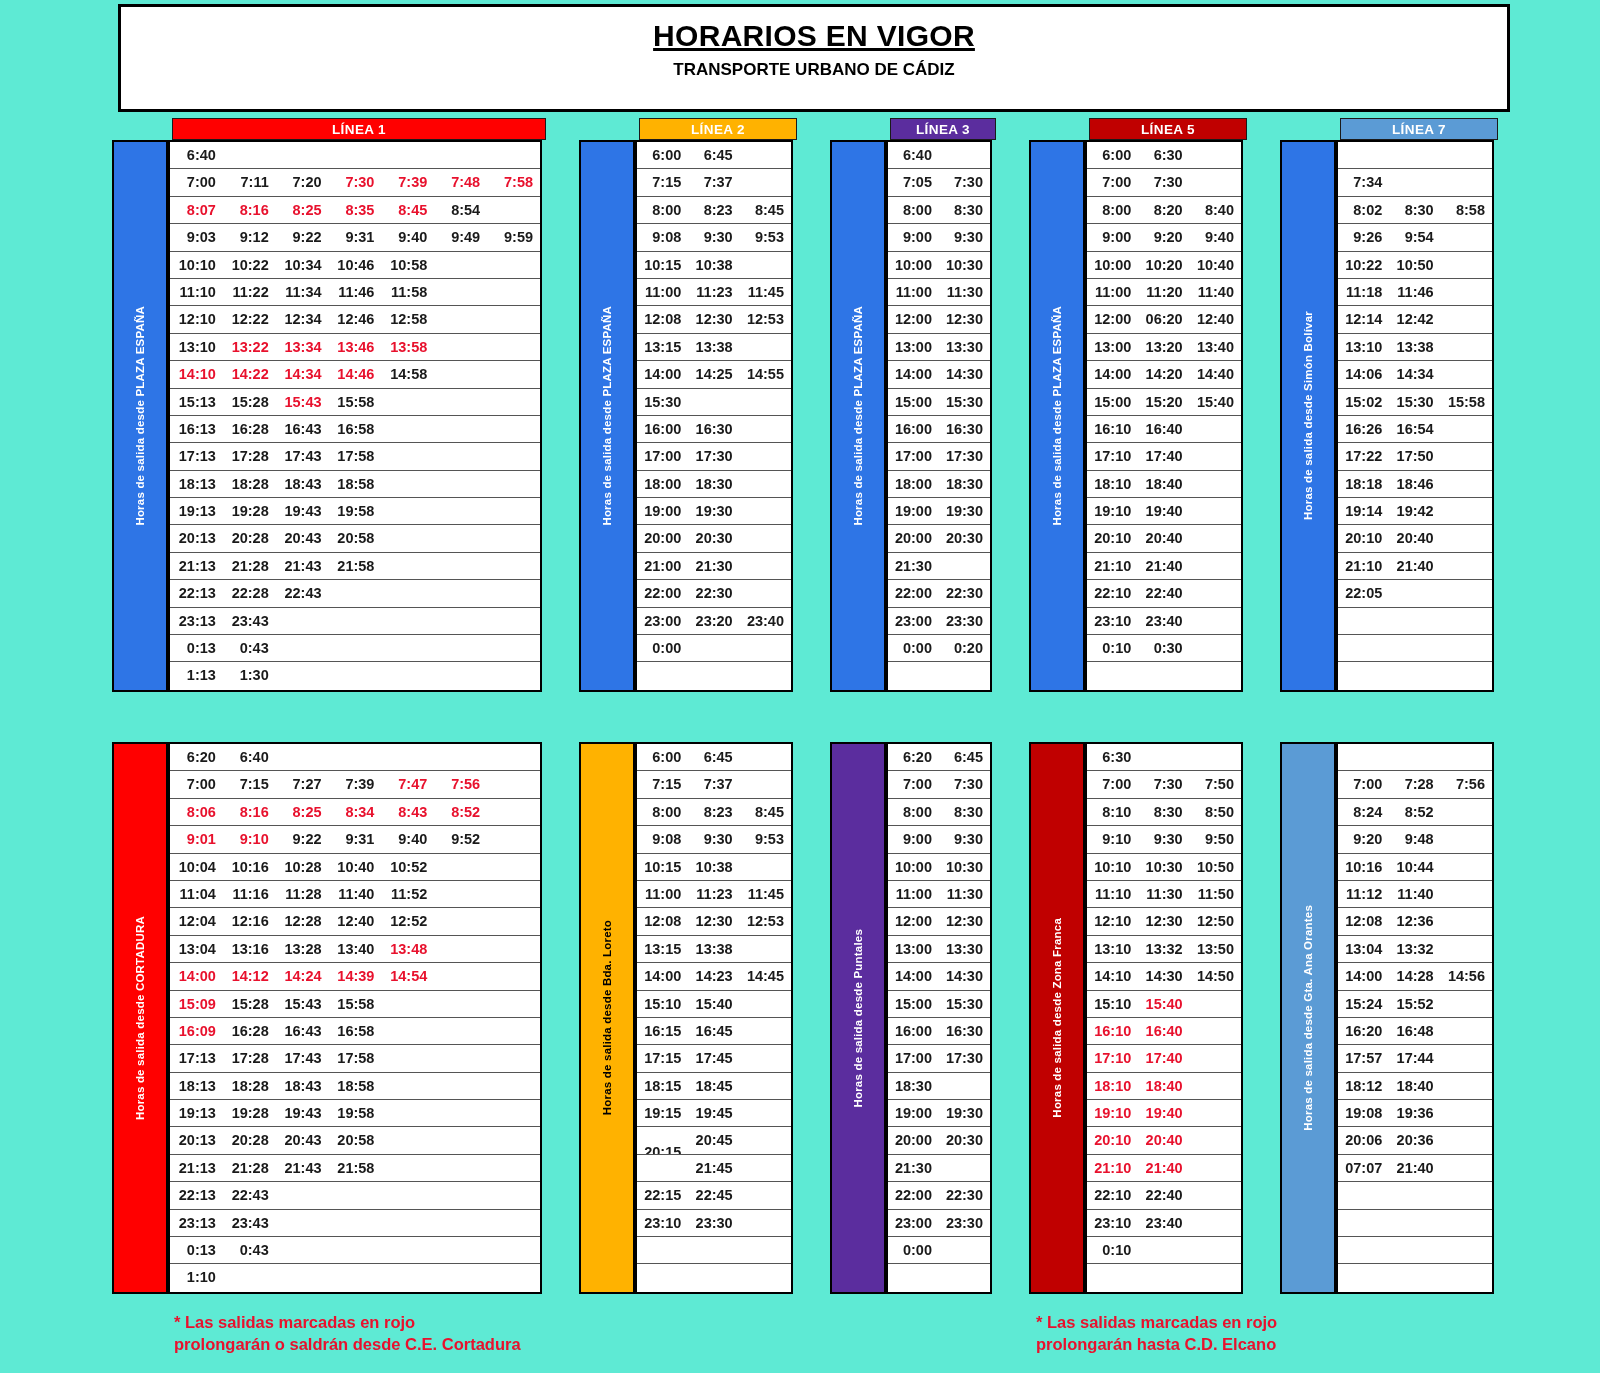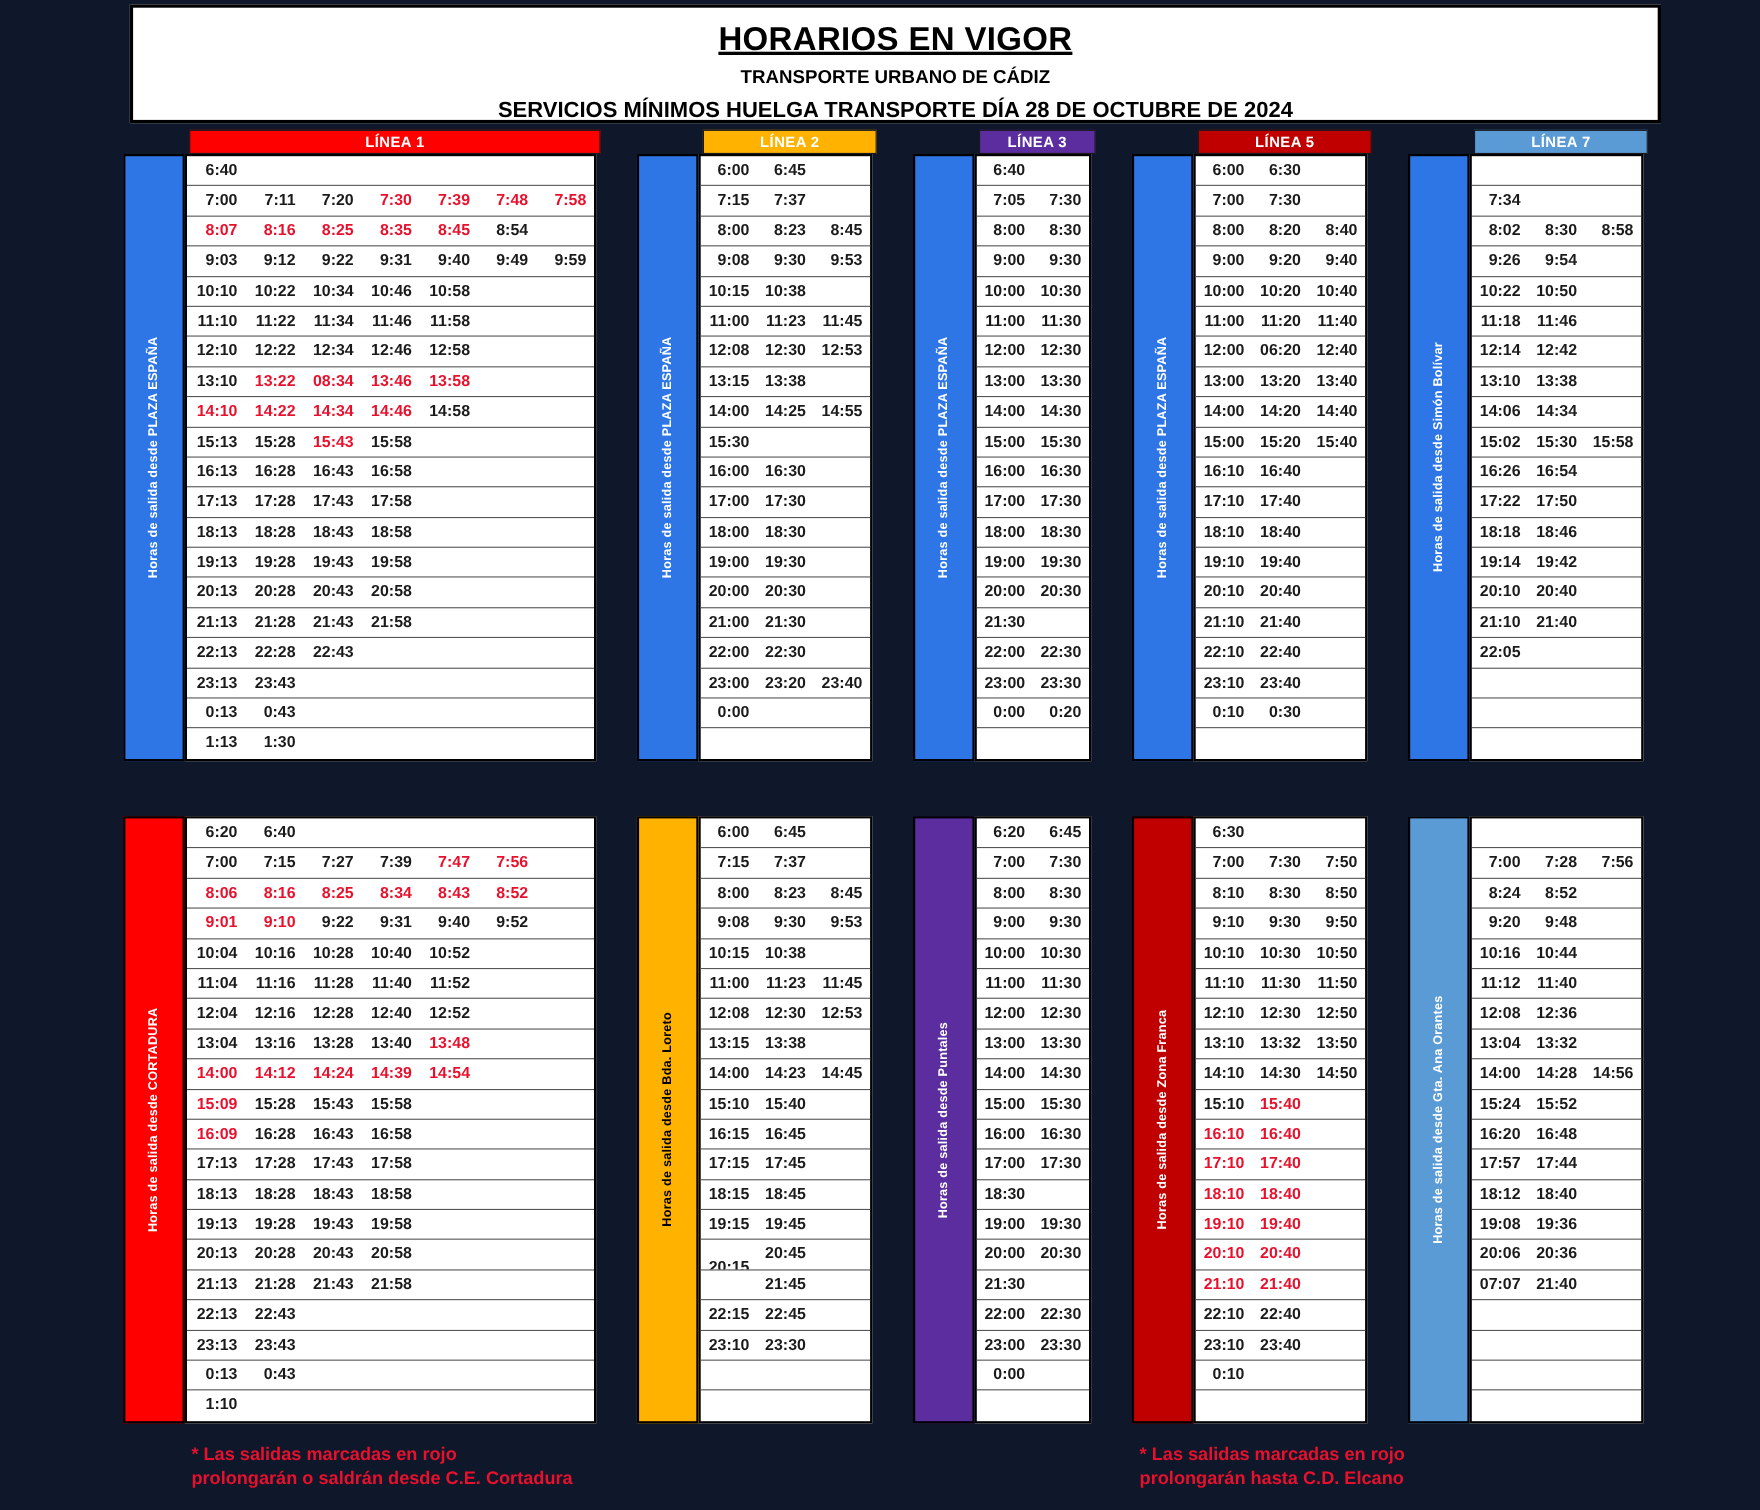--- a/index.html
+++ b/index.html
@@ -5,21 +5,21 @@
   * { box-sizing: border-box; }
   html, body {
     margin: 0; padding: 0;
     background: #ffffff;
     font-family: "Liberation Sans", sans-serif;
   }
   #page {
     position: relative;
     width: 1600px;
     height: 1373px;
-    background: #0f172a;
+    background: #5eead4;
     overflow: hidden;
   }
 
   
   .header-box {
     position: absolute;
     left: 118px; top: 4px;
     width: 1392px; height: 108px;
     border: 3px solid #000;
     background: #ffffff;
@@ -137,21 +137,20 @@
   #footnote-right { left: 1036px; top: 1311px; }
 </style>
 </head>
 <body>
 
 <div id="page">
 
   <div class="header-box">
     <div class="hdr-title">HORARIOS EN VIGOR</div>
     <div class="hdr-sub1">TRANSPORTE URBANO DE CÁDIZ</div>
-    <div class="hdr-sub2">SERVICIOS MÍNIMOS HUELGA TRANSPORTE DÍA 28 DE OCTUBRE DE 2024</div>
   </div>
 
   <div class="block" id="block-top">
       <div class="line-group" style="margin-right: 33px;">
         <div class="line-header" style="background: rgb(255, 0, 0); color: rgb(255, 255, 255); width: 374px;">LÍNEA 1</div>
         <div class="line-body">
           <div class="origin-bar" style="background: rgb(46, 117, 230);">
             <span style="color: rgb(255, 255, 255);">Horas de salida desde  PLAZA ESPAÑA</span>
           </div>
           <div class="grid" style="width: 374px;">
@@ -214,21 +213,21 @@
               <div class="cell" style="width: 66px;">12:22</div>
               <div class="cell" style="width: 66px;">12:34</div>
               <div class="cell" style="width: 66px;">12:46</div>
               <div class="cell" style="width: 66px;">12:58</div>
               <div class="cell" style="width: 66px;"></div>
               <div class="cell" style="width: 66px;"></div>
             </div>
             <div class="row">
               <div class="cell" style="width: 66px;">13:10</div>
               <div class="cell red" style="width: 66px;">13:22</div>
-              <div class="cell red" style="width: 66px;">08:34</div>
+              <div class="cell red" style="width: 66px;">13:34</div>
               <div class="cell red" style="width: 66px;">13:46</div>
               <div class="cell red" style="width: 66px;">13:58</div>
               <div class="cell" style="width: 66px;"></div>
               <div class="cell" style="width: 66px;"></div>
             </div>
             <div class="row">
               <div class="cell red" style="width: 66px;">14:10</div>
               <div class="cell red" style="width: 66px;">14:22</div>
               <div class="cell red" style="width: 66px;">14:34</div>
               <div class="cell red" style="width: 66px;">14:46</div>

